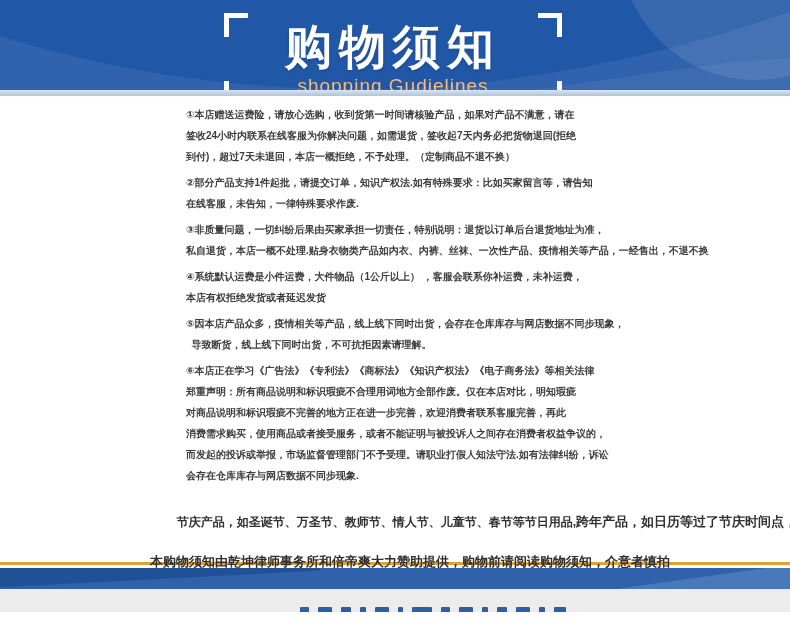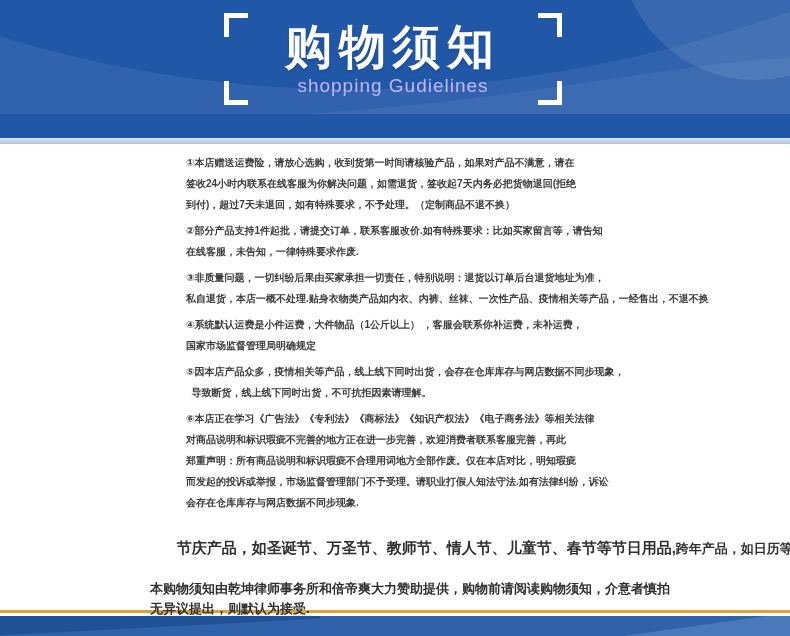--- a/index.html
+++ b/index.html
@@ -8,21 +8,21 @@
     width: 790px; height: 636px;
     font-family: "Liberation Sans", "DejaVu Sans", sans-serif;
     background: #ffffff;
     overflow: hidden;
     position: relative;
   }
 
   
   .header {
     position: relative;
-    width: 790px; height: 138px;
+    width: 790px; height: 90px;
     background: #2157a7;
     overflow: hidden;
   }
   .header-swoosh { position: absolute; top: 0; left: 0; }
   .header-strip {
     width: 790px; height: 6px;
     background: linear-gradient(180deg, #d9e4ef 0%, #aec3da 100%);
   }
   .title-block {
     position: absolute;
@@ -36,21 +36,21 @@
     font-weight: 700;
     color: #ffffff;
     letter-spacing: 7px;
     line-height: 1.1;
     text-shadow: 0 2px 3px rgba(0,0,0,0.12);
   }
   .sub-title {
     margin-top: 2px;
     font-size: 19px;
     font-weight: 400;
-    color: #c4b5fd;
+    color: #fdba74;
     letter-spacing: 1px;
   }
   .corner { position: absolute; width: 24px; height: 24px; }
   .corner.tl { left: 0;   top: 0;    border-left: 5px solid #fff; border-top: 5px solid #fff; }
   .corner.tr { right: 0;  top: 0;    border-right: 5px solid #fff; border-top: 5px solid #fff; }
   .corner.bl { left: 0;   bottom: 0; border-left: 5px solid #fff; border-bottom: 5px solid #fff; }
   .corner.br { right: 0;  bottom: 0; border-right: 5px solid #fff; border-bottom: 5px solid #fff; }
 
   
   .content {
@@ -64,21 +64,21 @@
   .tline {
     white-space: pre;
     font-size: 10px;
     line-height: 21px;
     font-weight: 600;
     color: #3c3c3c;
     margin-left: 36px;
   }
   .footnotes { margin-top: 3px; }
   .fn-line { white-space: pre; line-height: 20px; font-weight: 600; color: #2f2f2f; }
-  .fn-small { font-size: 15px; }
+  .fn-small { font-size: 12px; }
   .fn-large { font-size: 13px; }
   .fn-normal { font-size: 13px; }
 
   
   .divider-orange {
     width: 790px; height: 3px;
     background: #dfa239;
   }
   .divider-gap { width: 790px; height: 3px; background: #ffffff; }
   .footer-bar {
@@ -140,42 +140,43 @@
     <div class="main-title">购物须知</div>
     <div class="sub-title">shopping Gudielines</div>
   </div>
 </div>
 <div class="header-strip"></div>
 
 <div class="content">
   <div class="notice">
       <div class="tline">①本店赠送运费险，请放心选购，收到货第一时间请核验产品，如果对产品不满意，请在</div>
       <div class="tline">签收24小时内联系在线客服为你解决问题，如需退货，签收起7天内务必把货物退回(拒绝</div>
-      <div class="tline">到付)，超过7天未退回，如有特殊要求，不予处理。（定制商品不退不换）</div>
-    </div>
-  <div class="notice">
-      <div class="tline">②部分产品支持1件起批，请提交订单，联系客服改价.如有特殊要求：比如买家留言等，请告知</div>
+      <div class="tline">到付)，超过7天未退回，本店一概拒绝，不予处理。（定制商品不退不换）</div>
+    </div>
+  <div class="notice">
+      <div class="tline">②部分产品支持1件起批，请提交订单，知识产权法.如有特殊要求：比如买家留言等，请告知</div>
       <div class="tline">在线客服，未告知，一律特殊要求作废.</div>
     </div>
   <div class="notice">
       <div class="tline">③非质量问题，一切纠纷后果由买家承担一切责任，特别说明：退货以订单后台退货地址为准，</div>
       <div class="tline">私自退货，本店一概不处理.贴身衣物类产品如内衣、内裤、丝袜、一次性产品、疫情相关等产品，一经售出，不退不换</div>
     </div>
   <div class="notice">
       <div class="tline">④系统默认运费是小件运费，大件物品（1公斤以上） ，客服会联系你补运费，未补运费，</div>
-      <div class="tline">国家市场监督管理局明确规定</div>
+      <div class="tline">本店有权拒绝发货或者延迟发货</div>
     </div>
   <div class="notice">
       <div class="tline">⑤因本店产品众多，疫情相关等产品，线上线下同时出货，会存在仓库库存与网店数据不同步现象，</div>
       <div class="tline">  导致断货，线上线下同时出货，不可抗拒因素请理解。</div>
     </div>
   <div class="notice">
       <div class="tline">⑥本店正在学习《广告法》《专利法》《商标法》《知识产权法》《电子商务法》等相关法律</div>
+      <div class="tline">郑重声明：所有商品说明和标识瑕疵不合理用词地方全部作废。仅在本店对比，明知瑕疵</div>
       <div class="tline">对商品说明和标识瑕疵不完善的地方正在进一步完善，欢迎消费者联系客服完善，再此</div>
-      <div class="tline">郑重声明：所有商品说明和标识瑕疵不合理用词地方全部作废。仅在本店对比，明知瑕疵</div>
+      <div class="tline">消费需求购买，使用商品或者接受服务，或者不能证明与被投诉人之间存在消费者权益争议的，</div>
       <div class="tline">而发起的投诉或举报，市场监督管理部门不予受理。请职业打假人知法守法.如有法律纠纷，诉讼</div>
       <div class="tline">会存在仓库库存与网店数据不同步现象.</div>
     </div>
 
   <div class="footnotes">
     <div class="fn-line">
       <span class="fn-small">节庆产品，如圣诞节、万圣节、教师节、情人节、儿童节、春节等节日用品,</span><span class="fn-large">跨年产品，如日历等过了节庆时间点，产品不再支持退换</span>
     </div>
     <div class="fn-line fn-normal">本购物须知由乾坤律师事务所和倍帝爽大力赞助提供，购物前请阅读购物须知，介意者慎拍</div>
     <div class="fn-line fn-normal">无异议提出，则默认为接受.</div>

